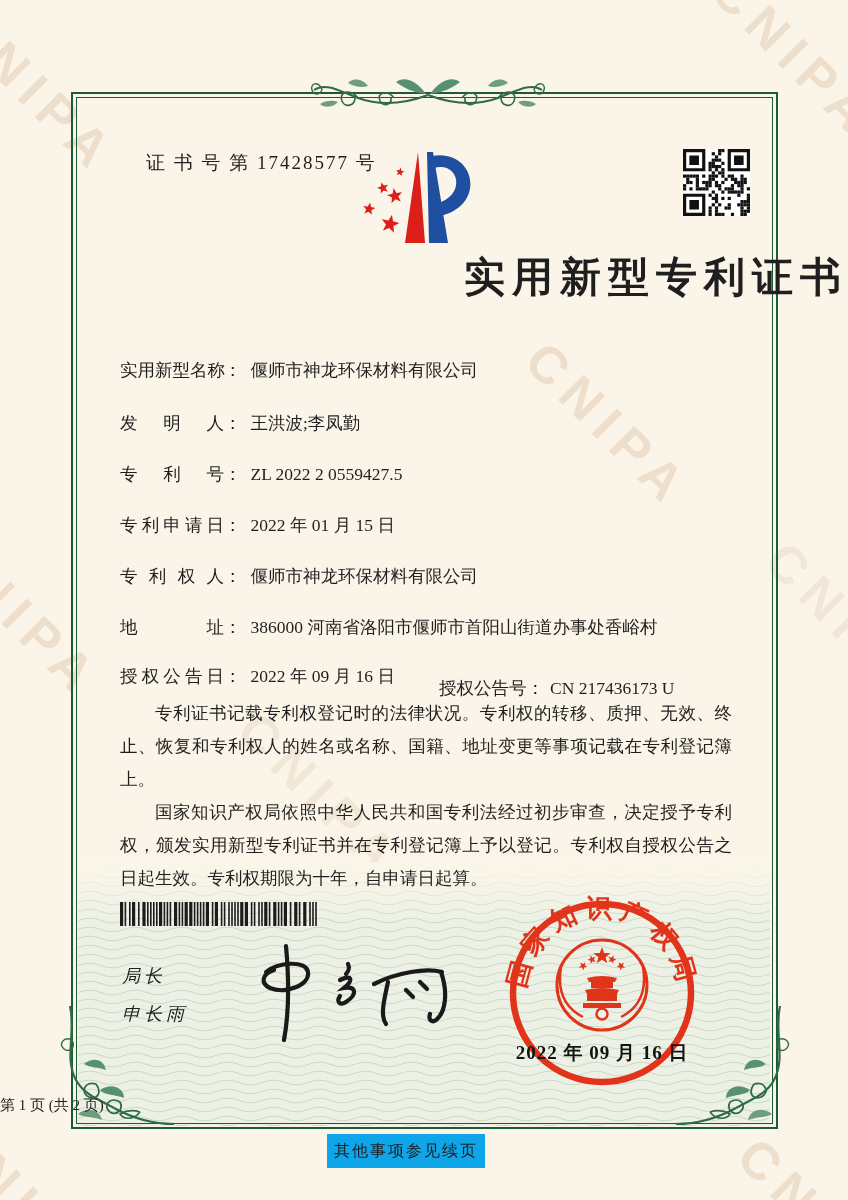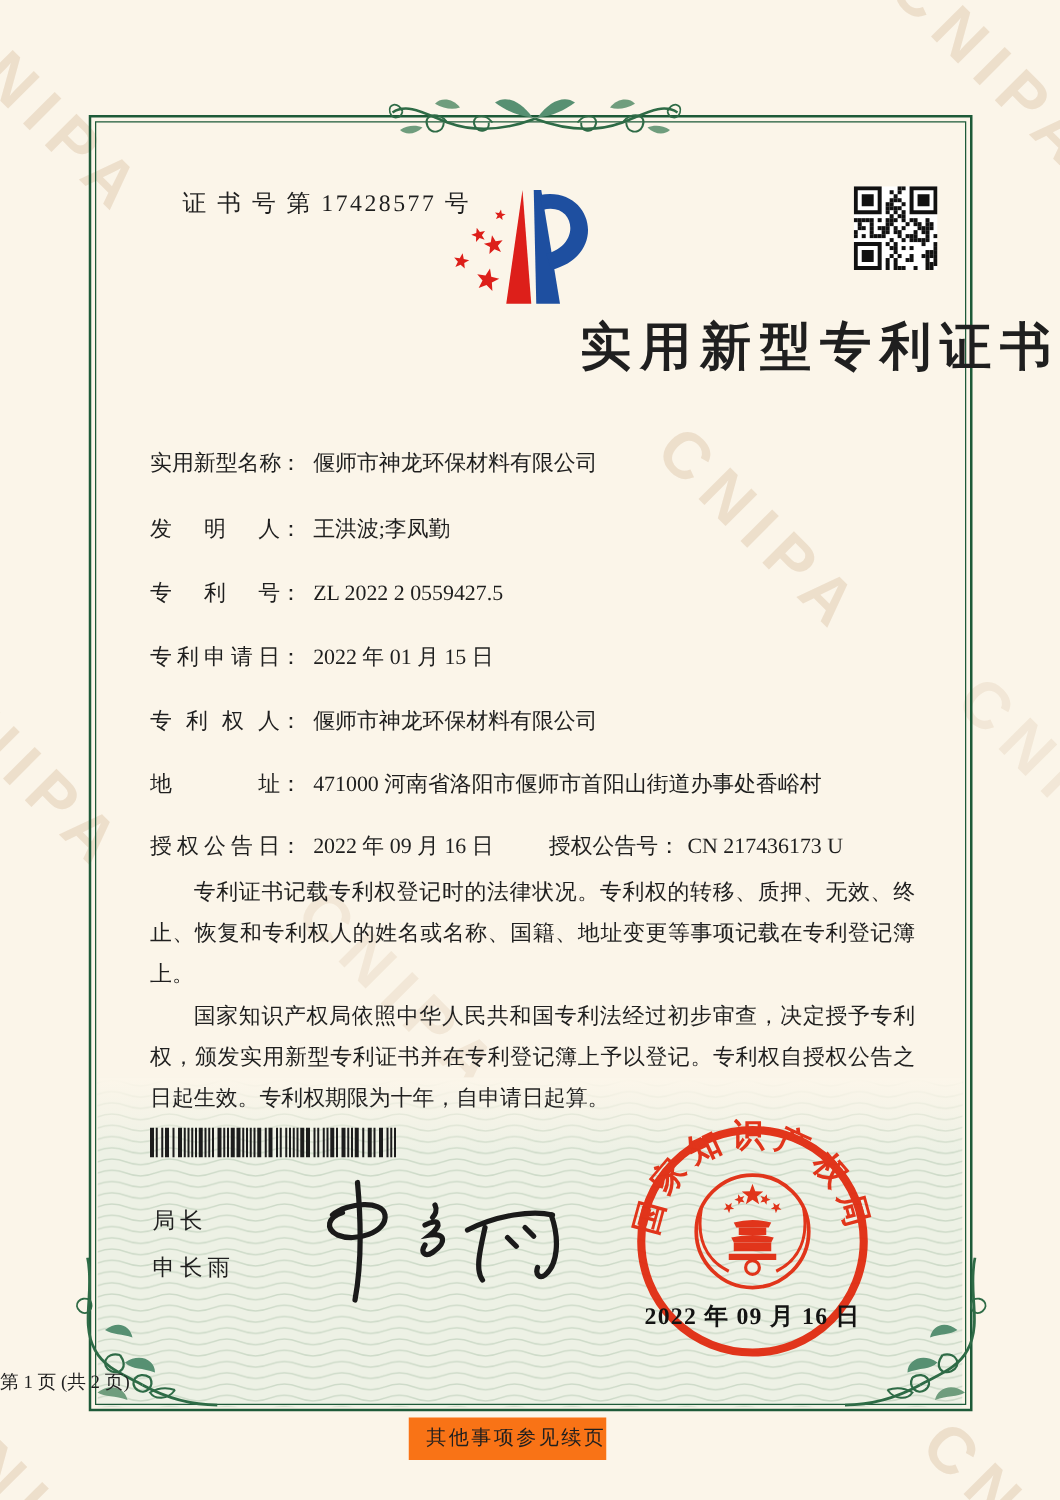--- a/index.html
+++ b/index.html
@@ -16,31 +16,31 @@
       border:2.5px solid #1d5a38;z-index:3;pointer-events:none;}
   .frame-inner{position:absolute;left:3px;top:3px;right:3px;bottom:3px;border:1px solid #1d5a38;}
   .orn{position:absolute;z-index:4;}
   .abs{position:absolute;z-index:5;}
   .cert-no{left:106px;top:150px;font-size:19px;letter-spacing:2px;margin-left:40px;}
   .title{left:0;right:0;top:250px;text-align:right;font-size:41px;font-weight:bold;
       letter-spacing:7px;}
   .row{left:120px;right:100px;font-size:17.5px;white-space:nowrap;}
   .f-label{display:inline-flex;justify-content:space-between;width:104px;vertical-align:bottom;}
   .colon{margin-right:9px;}
-  .pair2{position:absolute;left:319px;top:0;white-space:nowrap;}
+  .pair2{position:absolute;left:319px;top:12px;white-space:nowrap;}
   .pair2 .colon{margin-right:6px;}
   .body-text{left:120px;top:697px;width:612px;font-size:17.5px;line-height:33px;
       text-align:justify;z-index:5;position:absolute;}
   .body-text p{margin:0;text-indent:2em;}
-  .issuer{left:122px;font-size:18px;letter-spacing:4px;}
+  .issuer{left:122px;font-size:18px;letter-spacing:4px;font-style:italic;}
   .seal-date{left:506px;top:1040px;width:192px;text-align:center;font-size:19px;
       letter-spacing:1px;color:#131313;z-index:7;font-weight:bold;}
   .page-info{left:0;right:0;top:1096px;text-align:left;font-size:15px;z-index:5;position:absolute;}
-  .foot-note{left:327px;top:1134px;width:158px;height:34px;background:#f97316;
-      text-align:right;line-height:34px;font-size:16px;z-index:6;letter-spacing:2px;}
+  .foot-note{left:327px;top:1134px;width:158px;height:34px;background:#0ea5e9;
+      text-align:center;line-height:34px;font-size:16px;z-index:6;letter-spacing:2px;}
   svg{display:block;}
 </style>
 </head>
 <body>
 
 <div class="page">
 
   <div class="wm" style="left:-18px;top:-4px;">CNIPA</div>
   <div class="wm" style="left:742px;top:-40px;">CNIPA</div>
   <div class="wm" style="left:556px;top:330px;">CNIPA</div>
@@ -290,21 +290,21 @@
         <span>专</span>
         <span>利</span>
         <span>权</span>
         <span>人</span>
       </span><span class="colon">：</span><span>偃师市神龙环保材料有限公司</span>
   </div>
   <div class="abs row" style="top:615px;">
     <span class="f-label">
         <span>地</span>
         <span>址</span>
-      </span><span class="colon">：</span><span>471000 河南省洛阳市偃师市首阳山街道办事处香峪村</span>
+      </span><span class="colon">：</span><span>386000 河南省洛阳市偃师市首阳山街道办事处香峪村</span>
   </div>
   <div class="abs row" style="top:664px;">
     <span class="f-label">
         <span>授</span>
         <span>权</span>
         <span>公</span>
         <span>告</span>
         <span>日</span>
       </span><span class="colon">：</span><span>2022 年 09 月 16 日</span>
     <span class="pair2">

